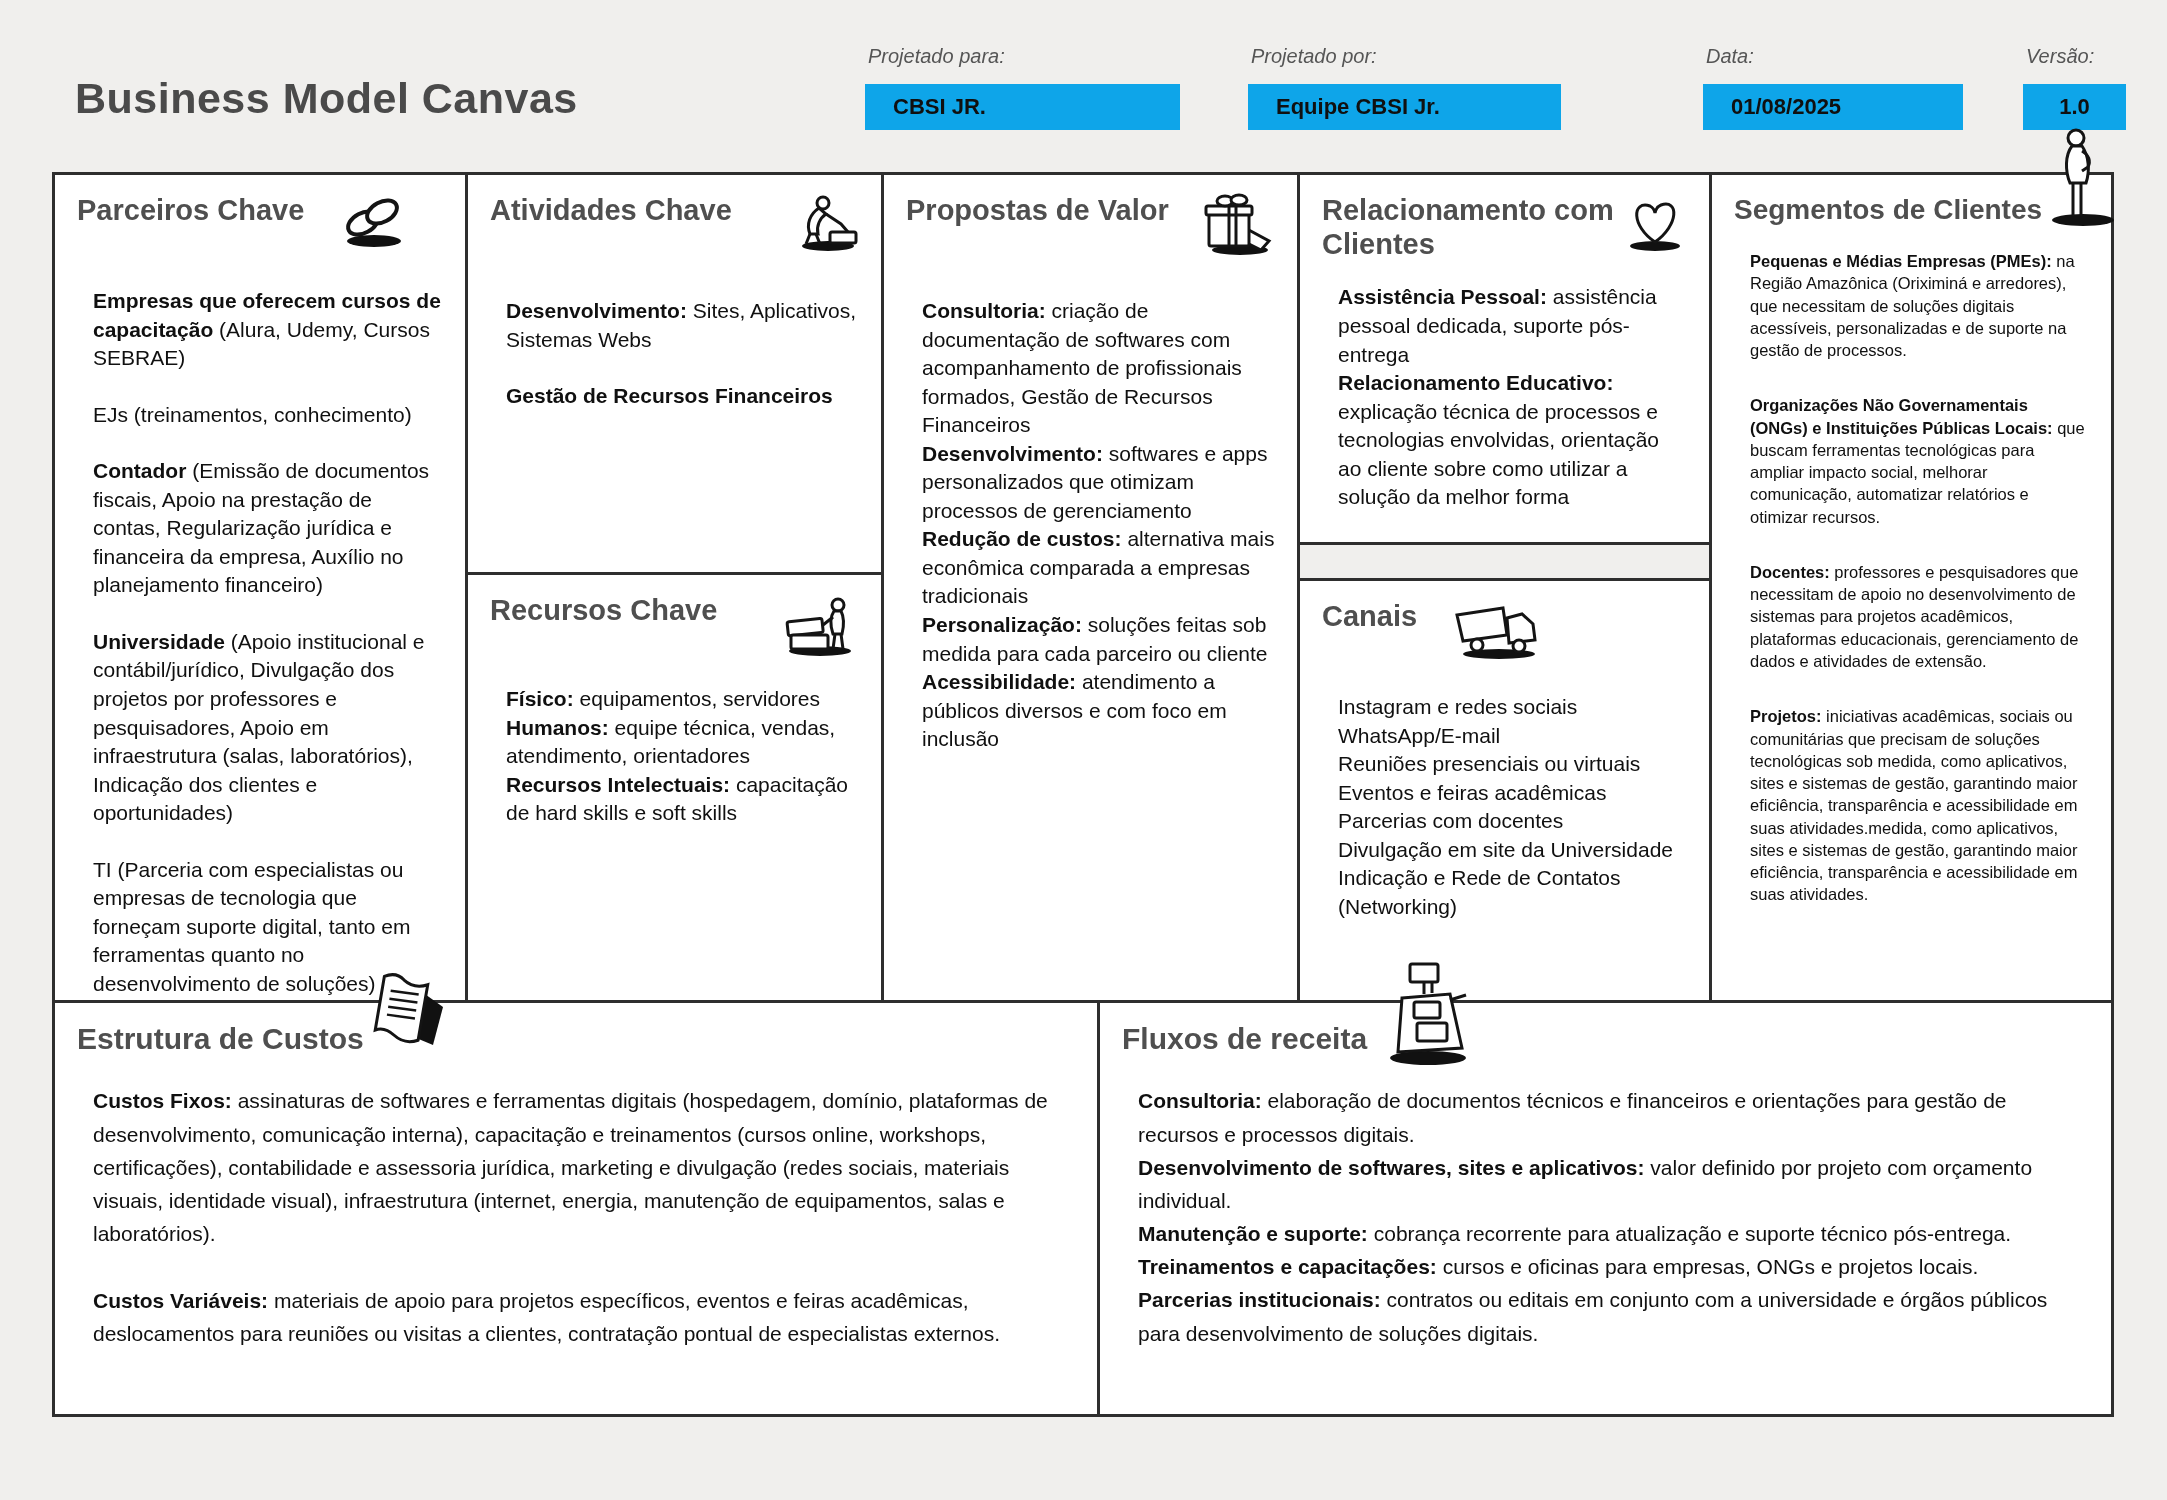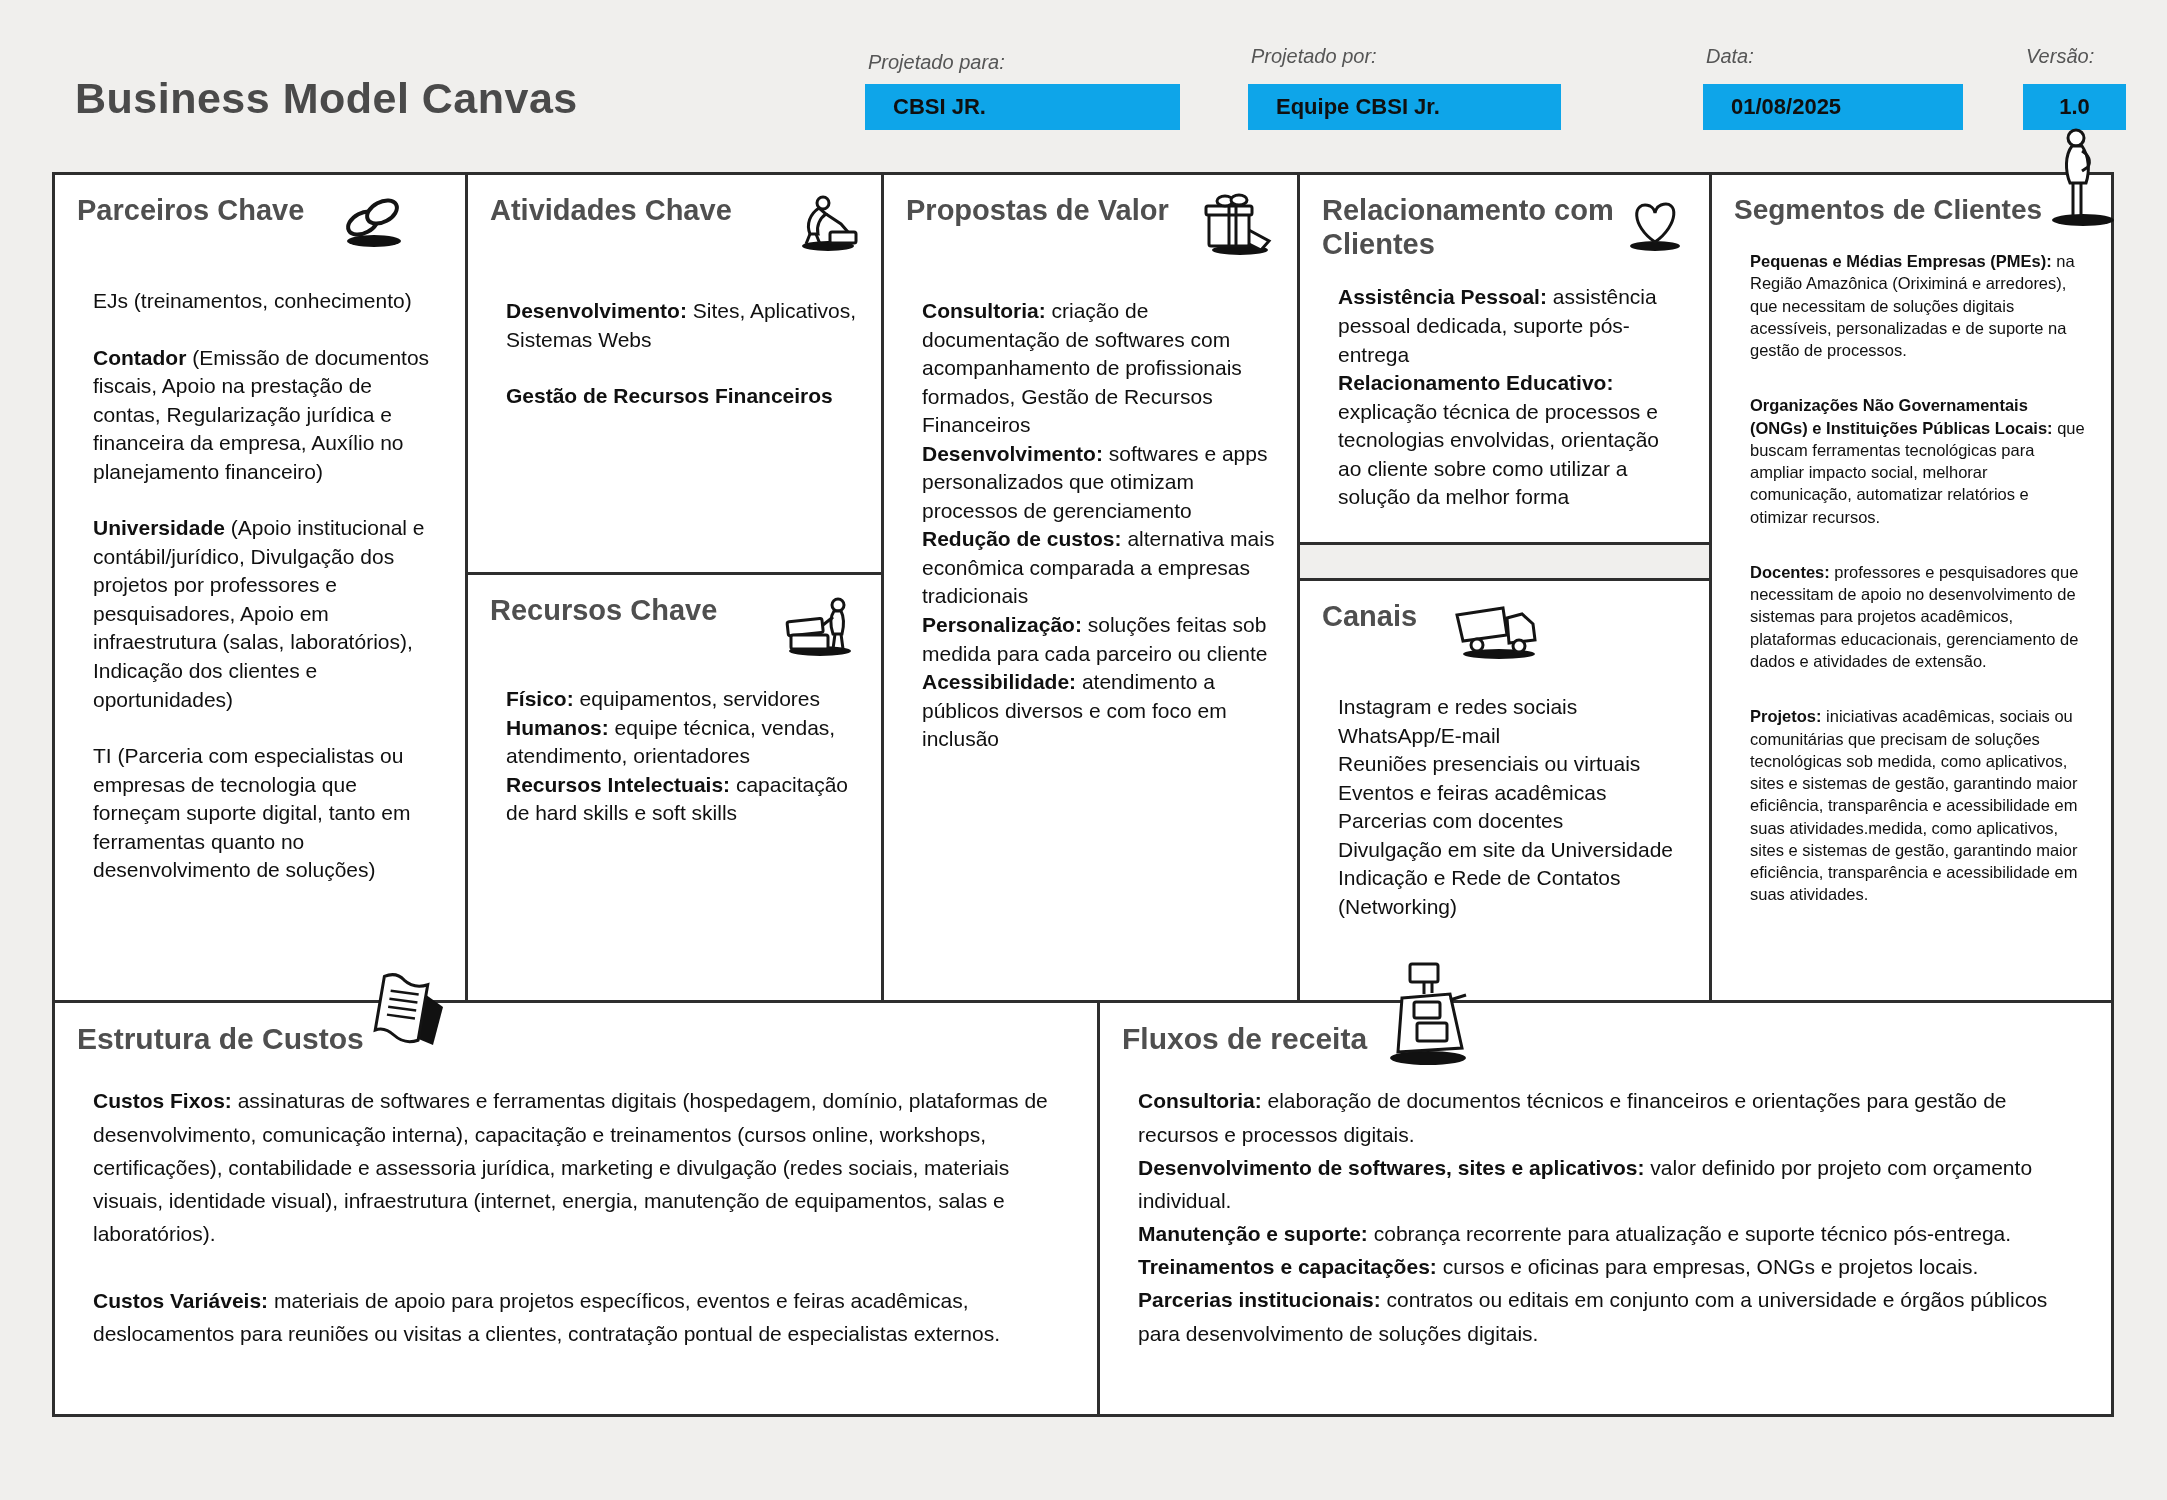--- a/index.html
+++ b/index.html
@@ -37,21 +37,21 @@
   #box-segmentos .box-body { margin-top:24px; }
   #box-custos .box-body, #box-receita .box-body { margin-top:28px; }
 </style>
 </head>
 <body>
 
 <div class="page">
 
   <h1 class="main-title">Business Model Canvas</h1>
 
-  <div class="hlabel" style="left:868px; top:51px;">Projetado para:</div>
+  <div class="hlabel" style="left:868px; top:45px;">Projetado para:</div>
   <div class="hvalue" style="left:865px; top:84px; width:315px;">CBSI JR.</div>
 
   <div class="hlabel" style="left:1251px; top:45px;font-style:italic;">Projetado por:</div>
   <div class="hvalue" style="left:1248px; top:84px; width:313px;">Equipe CBSI Jr.</div>
 
   <div class="hlabel" style="left:1706px; top:45px;">Data:</div>
   <div class="hvalue" style="left:1703px; top:84px; width:260px;">01/08/2025</div>
 
   <div class="hlabel" style="left:2026px; top:45px;">Versão:</div>
   <div class="hvalue center" style="left:2023px; top:84px; width:103px;">1.0</div>
@@ -63,20 +63,21 @@
         <svg width="74" height="58" viewBox="0 0 74 58">
           <ellipse cx="38" cy="48" rx="27" ry="6" fill="#111"></ellipse>
           <g fill="#fff" stroke="#141414" stroke-width="4">
             <ellipse cx="27" cy="30" rx="16" ry="10" transform="rotate(-28 27 30)"></ellipse>
             <ellipse cx="46" cy="19" rx="16" ry="10" transform="rotate(-28 46 19)"></ellipse>
           </g>
         </svg>
       </span>
     </div>
     <div class="box-body gap-lines">
+        <p><b>Empresas que oferecem cursos de capacitação</b> (Alura, Udemy, Cursos SEBRAE)</p>
         <p>EJs (treinamentos, conhecimento)</p>
         <p><b>Contador</b> (Emissão de documentos fiscais, Apoio na prestação de contas, Regularização jurídica e financeira da empresa, Auxílio no planejamento financeiro)</p>
         <p><b>Universidade</b> (Apoio institucional e contábil/jurídico, Divulgação dos projetos por professores e pesquisadores, Apoio em infraestrutura (salas, laboratórios), Indicação dos clientes e oportunidades)</p>
         <p>TI (Parceria com especialistas ou empresas de tecnologia que forneçam suporte digital, tanto em ferramentas quanto no desenvolvimento de soluções)</p>
       </div>
   </section>
 
   <section class="box" id="box-atividades" style="left:465px; top:172px; width:419px; height:403px;">
     <div class="box-head">
       <h2>Atividades Chave</h2>

